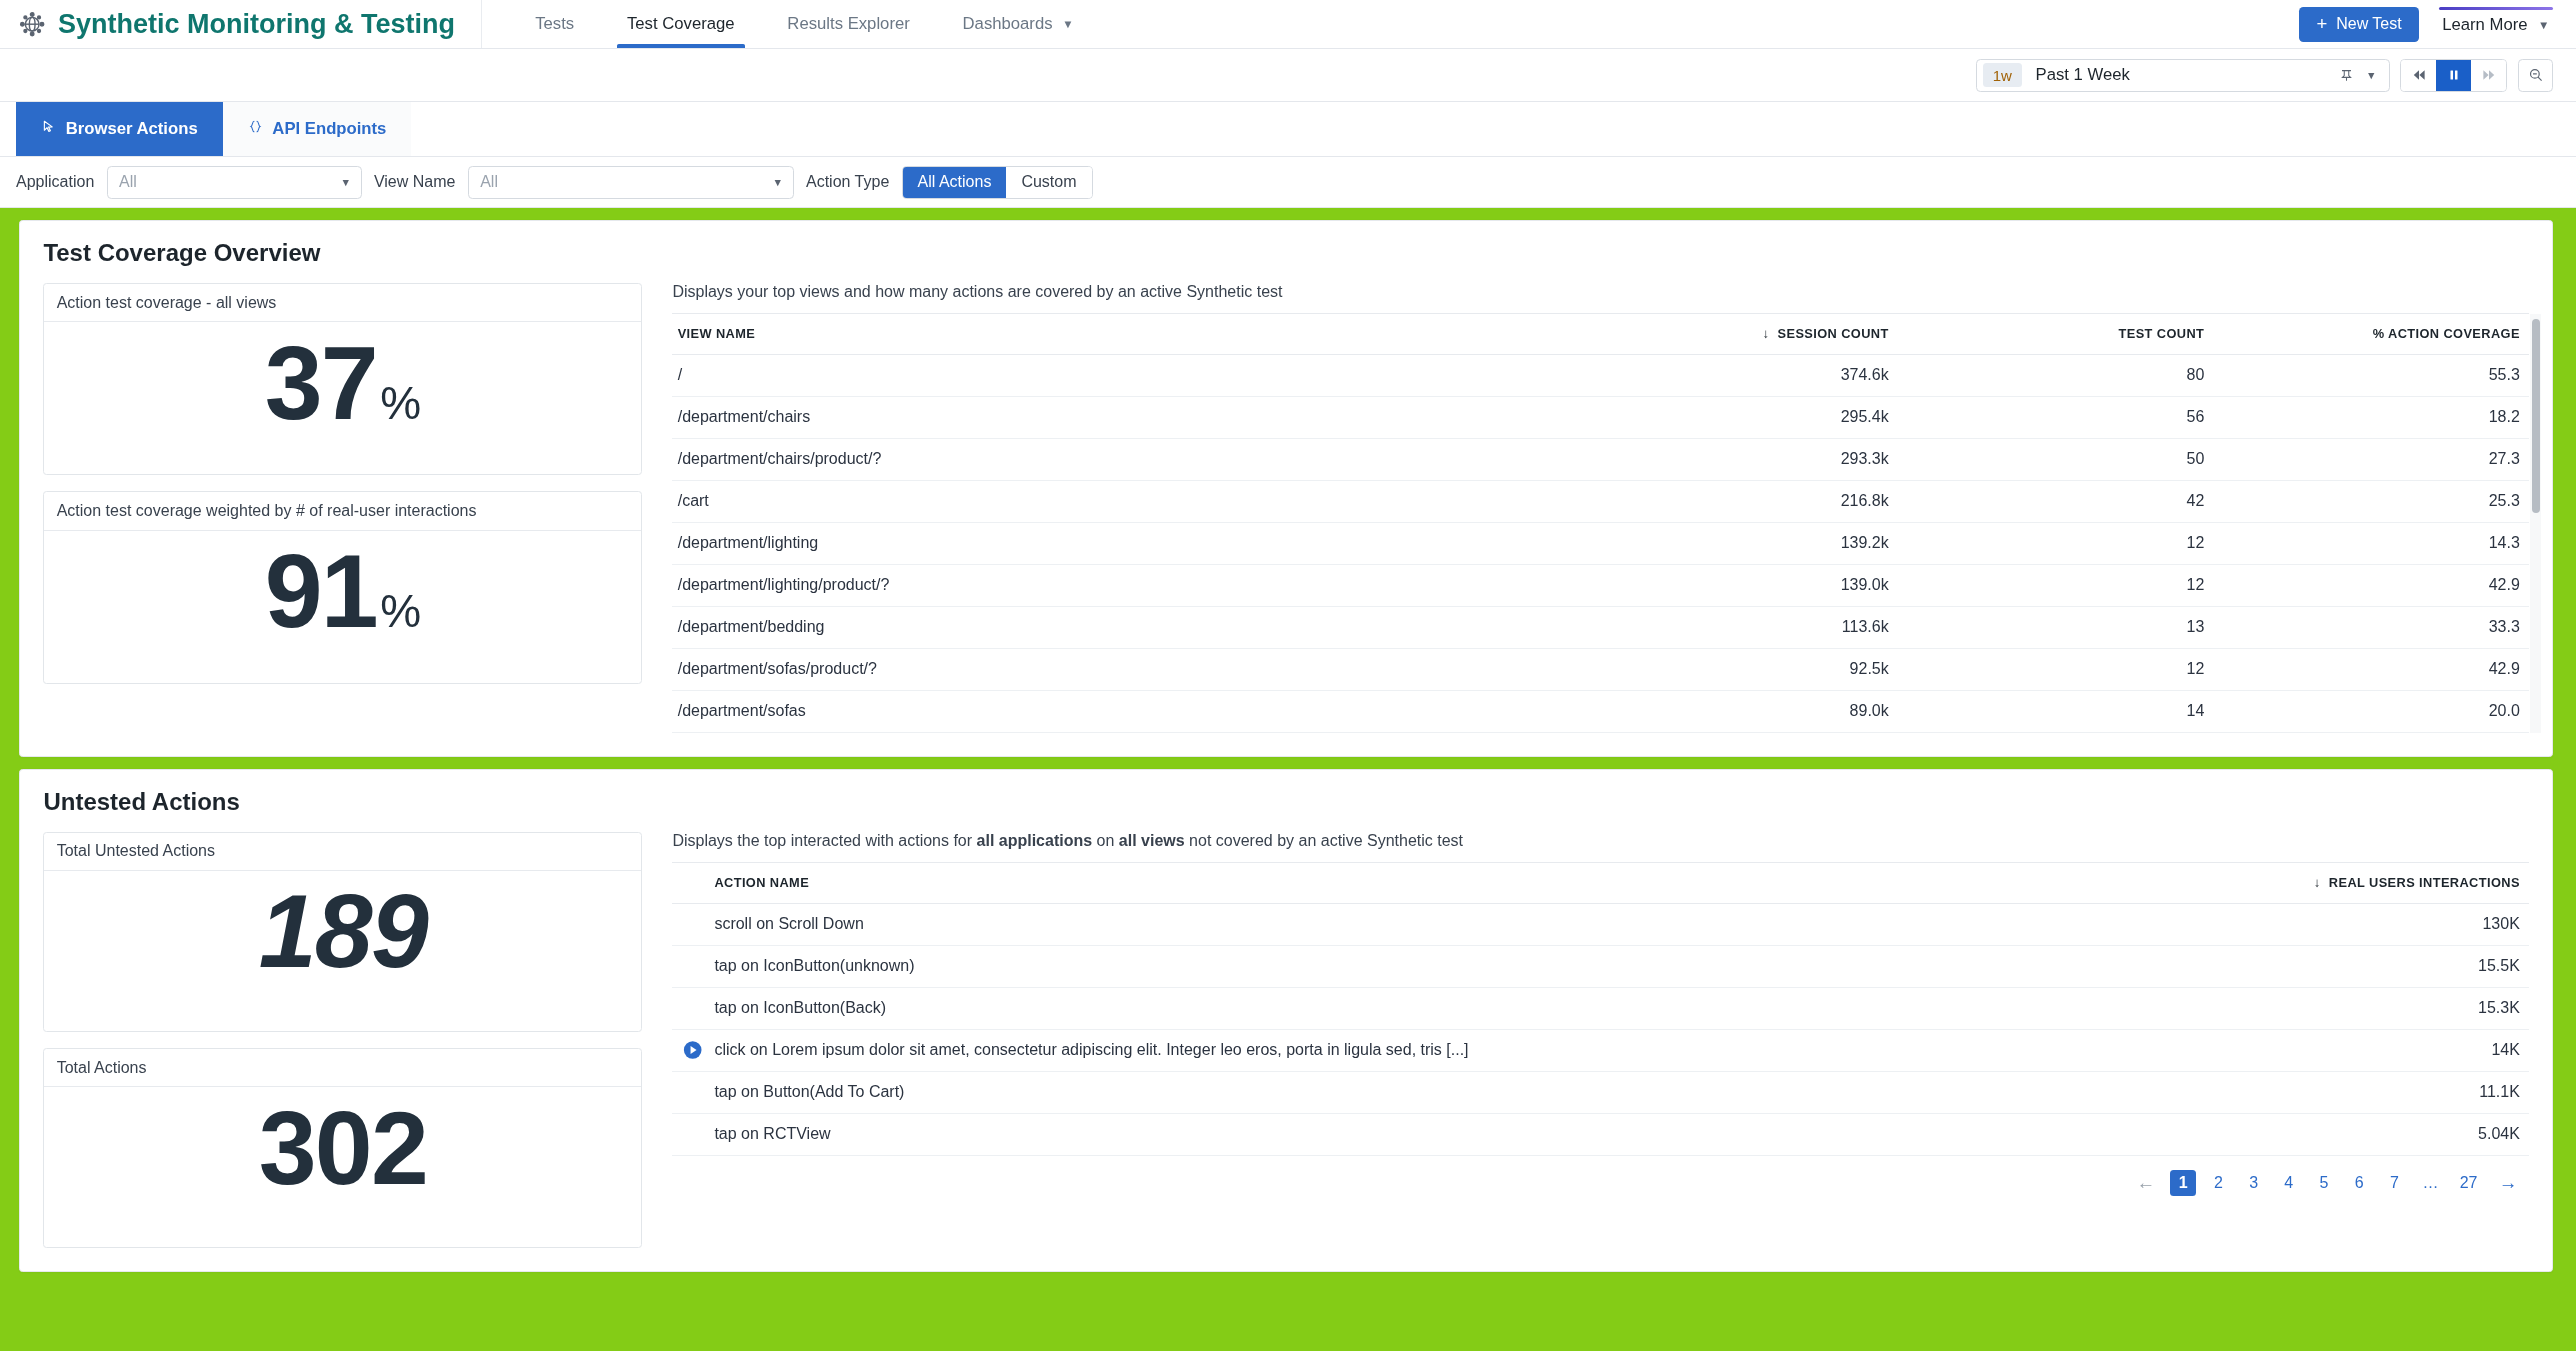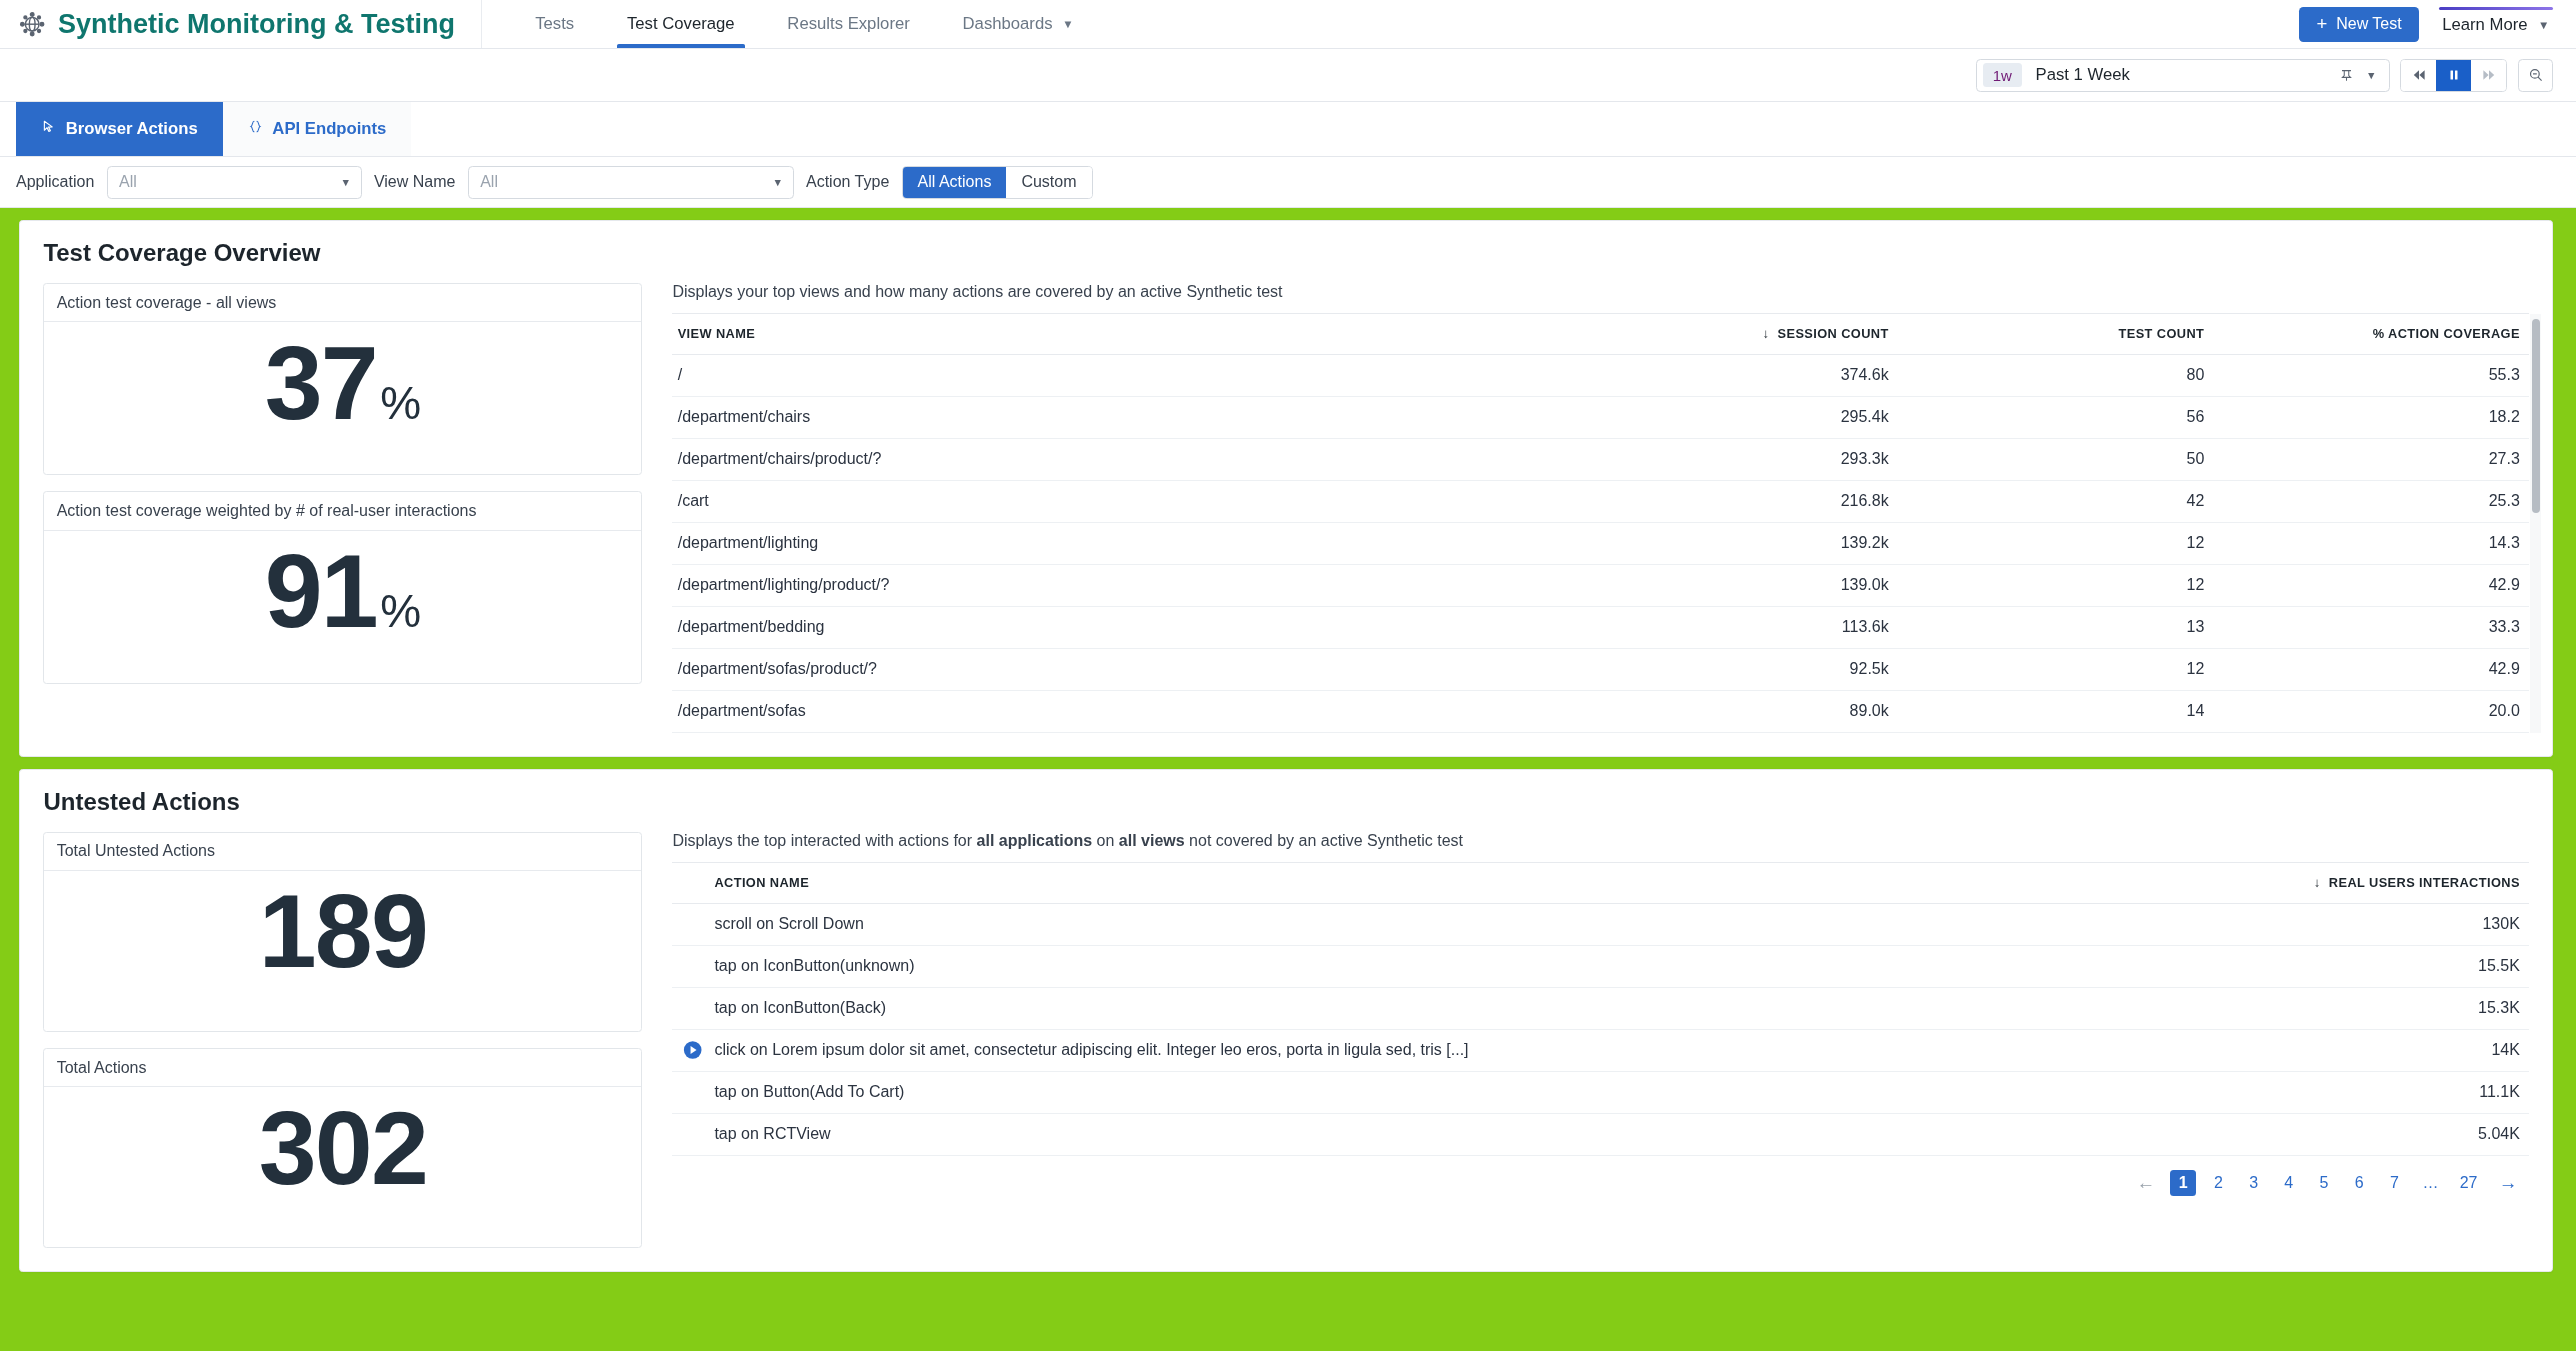--- a/index.html
+++ b/index.html
@@ -82,21 +82,21 @@
     border-bottom: 0.9px solid #e4e7ec;
     background: #fff;
   }
   .timepicker {
     display: flex; align-items: center;
     border: 0.9px solid #d5dae0; border-radius: 4.4px;
     height: 33px; width: 414px; background: #fff;
     overflow: hidden;
   }
   .timepicker .chip {
-    background: #e7ecf2; color: #701a75;
+    background: #e7ecf2; color: #a16207;
     font-size: 15px; padding: 3.5px 9.7px;
     border-radius: 3.5px; margin-left: 6.2px;
   }
   .timepicker .label { font-size: 16.7px; color: #1d252c; margin-left: 14px; flex: 1; }
   .timepicker .pin-icon { margin-right: 12.3px; display: flex; }
   .timepicker .caret { margin-right: 12.3px; font-size: 10.6px; color: #5b6471; }
 
   .navgroup { display: flex; align-items: center; border: 0.9px solid #d5dae0; border-radius: 4.4px; overflow: hidden; height: 33px; }
   .navgroup button {
     width: 35px; height: 100%;
@@ -180,21 +180,21 @@
     border-bottom: 0.9px solid #e7eaee;
   }
   .metric-body {
     display: flex; align-items: baseline; justify-content: center;
     padding: 5.3px 0 12.3px 0;
   }
   .metric-value { font-size: 104px; font-weight: 700; color: #23303c; line-height: 1.06; letter-spacing: -1.8px; }
   .metric-suffix { font-size: 46px; font-weight: 400; color: #23303c; margin-left: 3.5px; }
   .metric-card.h1 .metric-body { height: 152px; }
   .metric-card.h2 .metric-body { height: 152px; }
-  .metric-card.h3 .metric-body { height: 160px; }
+  .metric-card.h3 .metric-body { height: 160px; font-style: italic; }
   .metric-card.h4 .metric-body { height: 160px; }
 
   
   .table-caption { font-size: 16px; color: #39424e; margin-bottom: 12.3px; }
   .table-caption b { font-weight: 700; }
   .tablewrap { position: relative; border-top: 0.9px solid #e7eaee; }
   table.data { width: 100%; border-collapse: collapse; table-layout: fixed; }
   table.data th {
     font-size: 12.8px; font-weight: 700; letter-spacing: 0.4px;
     color: #1d252c; text-transform: uppercase;

